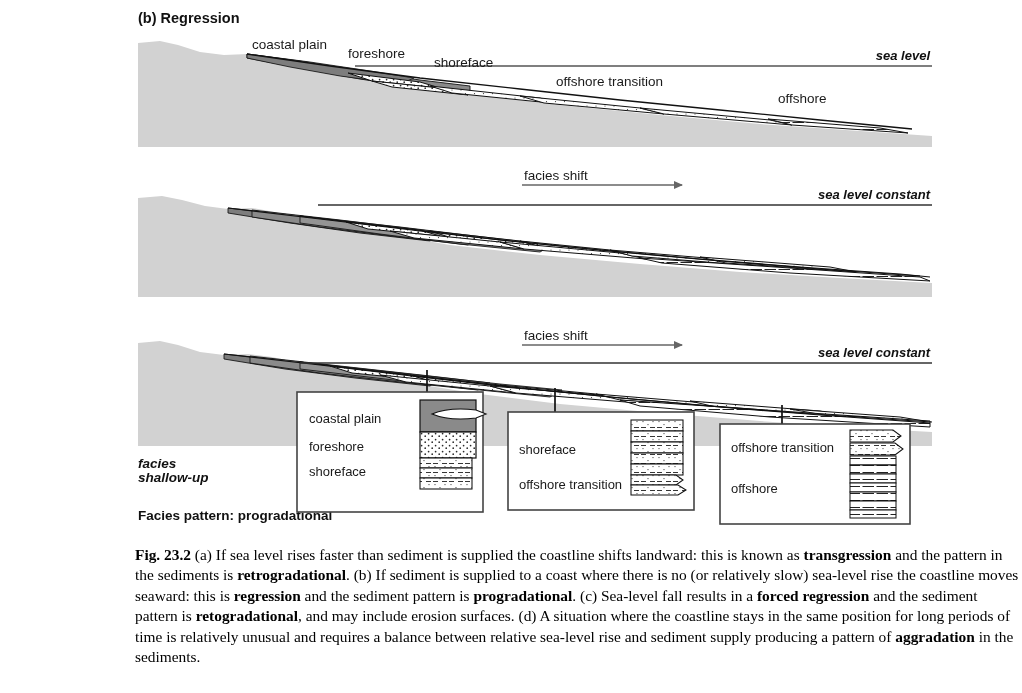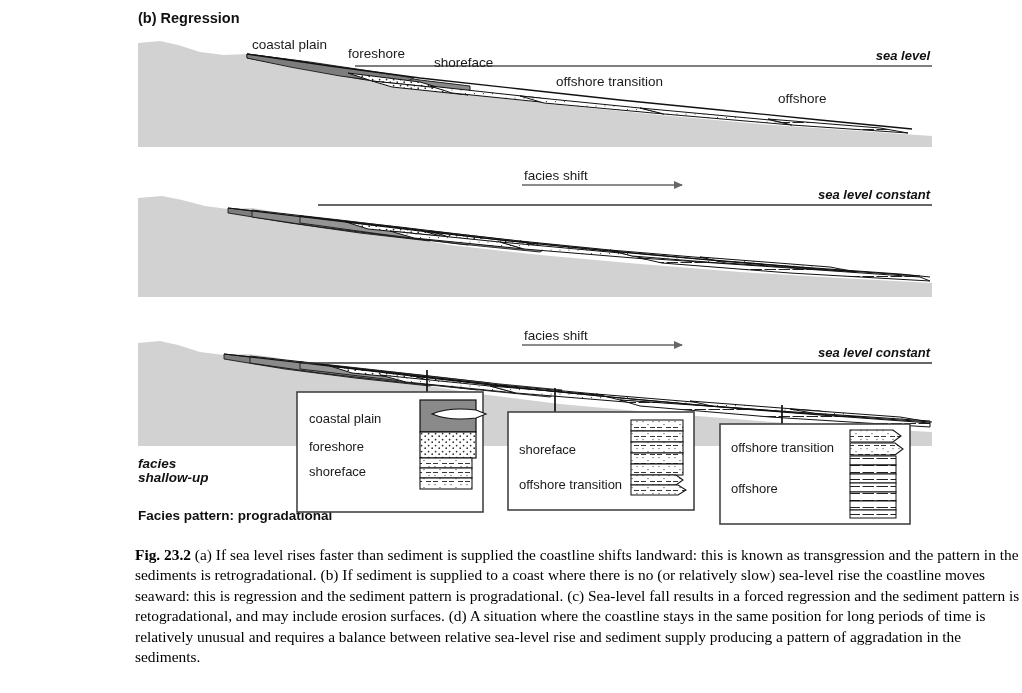--- a/index.html
+++ b/index.html
@@ -11,21 +11,21 @@
   .lbl{font-size:13.5px;font-family:"Liberation Sans",sans-serif;fill:#1a1a1a;}
   .lbl-italic{font-size:13.5px;font-style:italic;font-weight:bold;
               font-family:"Liberation Sans",sans-serif;fill:#111;}
   .lbl-sea{font-size:13px;font-style:italic;font-weight:bold;
            font-family:"Liberation Sans",sans-serif;fill:#111;}
   .lbl-bold{font-size:13.5px;font-weight:bold;font-family:"Liberation Sans",sans-serif;fill:#111;}
   .box-lbl{font-size:13px;font-family:"Liberation Sans",sans-serif;fill:#1a1a1a;}
   .caption{position:absolute;left:135px;top:545px;width:888px;
            font-family:"Liberation Serif",serif;font-size:15.4px;line-height:1.33;
            color:#000;text-align:left;}
-  .caption b{font-weight:normal;}
+  .caption b{font-weight:bold;}
 </style>
 </head>
 <body>
 
 <div class="fig">
 <svg width="1022" height="545" viewBox="0 0 1022 545" xmlns="http://www.w3.org/2000/svg">
   <defs>
 
     <pattern id="sandDots" width="7" height="6" patternUnits="userSpaceOnUse">
       <rect width="7" height="6" fill="#ffffff"></rect>

